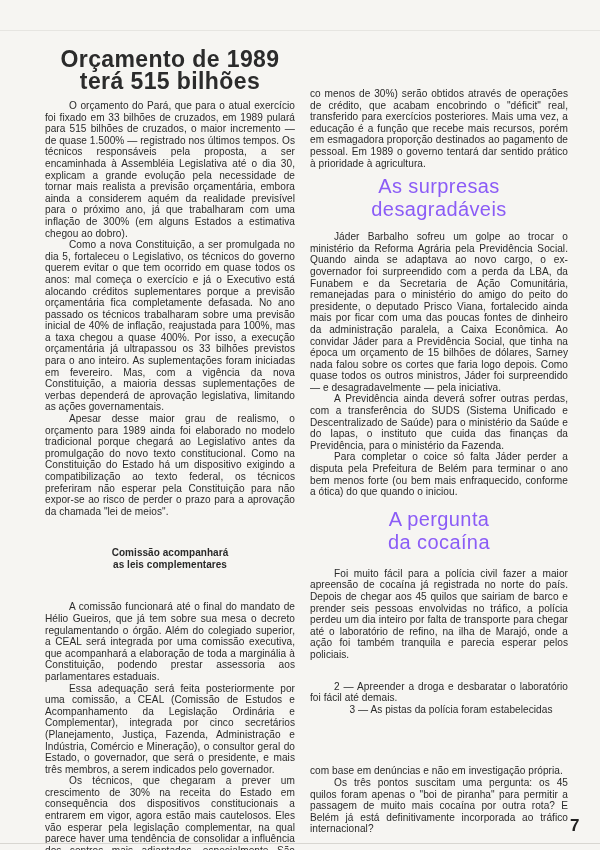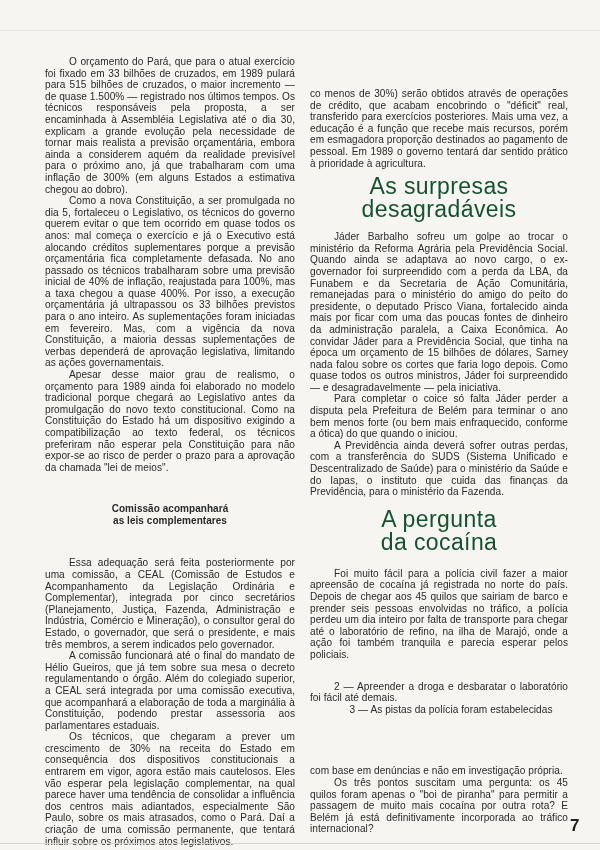--- a/index.html
+++ b/index.html
@@ -24,21 +24,21 @@
   .col-right { left: 310px; width: 258px; }
   .headline {
     font-weight: bold;
     font-size: 23px;
     line-height: 22px;
     text-align: center;
     color: #2b2b2b;
     margin: 0;
     letter-spacing: 0.4px;
   }
-  .headline-2 { font-weight: normal; font-size: 23px; line-height: 23px; color: #14532d; }
+  .headline-2 { font-weight: normal; font-size: 20px; line-height: 23px; color: #8b5cf6; }
   p { margin: 0; text-indent: 24px; }
   p.noindent { text-indent: 0; margin-top: 44px; }
   .subhead {
     font-weight: bold; text-align: center;
     font-size: 10px; line-height: 12px; margin: 16px;
   }
   .spacer-s { height: 10px; }
   .page-number {
     position: absolute; left: 570px; top: 816px;
     font-weight: bold; font-size: 17px; color: #222;
@@ -53,48 +53,52 @@
   }
 </style>
 </head>
 <body>
 
 <div class="page">
   <div class="rule-top"></div>
 
   <div class="col col-left">
     <div style="height:48px"></div>
+    <h1 class="headline">
+      <span>Orçamento de 1989</span><br>
+      <span>terá 515 bilhões</span>
+    </h1>
     <div style="height:8px"></div>
     <p>O orçamento do Pará, que para o atual exercício foi fixado em 33 bilhões de cruzados, em 1989 pulará para 515 bilhões de cruzados, o maior incremento — de quase 1.500% — registrado nos últimos tempos. Os técnicos responsáveis pela proposta, a ser encaminhada à Assembléia Legislativa até o dia 30, explicam a grande evolução pela necessidade de tornar mais realista a previsão orçamentária, embora ainda a considerem aquém da realidade previsível para o próximo ano, já que trabalharam com uma inflação de 300% (em alguns Estados a estimativa chegou ao dobro).</p>
     <p>Como a nova Constituição, a ser promulgada no dia 5, fortaleceu o Legislativo, os técnicos do governo querem evitar o que tem ocorrido em quase todos os anos: mal começa o exercício e já o Executivo está alocando créditos suplementares porque a previsão orçamentária fica completamente defasada. No ano passado os técnicos trabalharam sobre uma previsão inicial de 40% de inflação, reajustada para 100%, mas a taxa chegou a quase 400%. Por isso, a execução orçamentária já ultrapassou os 33 bilhões previstos para o ano inteiro. As suplementações foram iniciadas em fevereiro. Mas, com a vigência da nova Constituição, a maioria dessas suplementações de verbas dependerá de aprovação legislativa, limitando as ações governamentais.</p>
     <p>Apesar desse maior grau de realismo, o orçamento para 1989 ainda foi elaborado no modelo tradicional porque chegará ao Legislativo antes da promulgação do novo texto constitucional. Como na Constituição do Estado há um dispositivo exigindo a compatibilização ao texto federal, os técnicos preferiram não esperar pela Constituição para não expor-se ao risco de perder o prazo para a aprovação da chamada "lei de meios".</p>
     <div style="height:14px"></div>
     <div class="subhead">
       <span>Comissão acompanhará</span><br>
       <span>as leis complementares</span>
     </div>
     <div style="height:14px"></div>
+    <p>A comissão funcionará até o final do mandato de Hélio Gueiros, que já tem sobre sua mesa o decreto regulamentando o órgão. Além do colegiado superior, a CEAL será integrada por uma comissão executiva, que acompanhará a elaboração de toda a marginália à Constituição, podendo prestar assessoria aos parlamentares estaduais.</p>
     <p>Essa adequação será feita posteriormente por uma comissão, a CEAL (Comissão de Estudos e Acompanhamento da Legislação Ordinária e Complementar), integrada por cinco secretários (Planejamento, Justiça, Fazenda, Administração e Indústria, Comércio e Mineração), o consultor geral do Estado, o governador, que será o presidente, e mais três membros, a serem indicados pelo governador.</p>
-    <p>A comissão funcionará até o final do mandato de Hélio Gueiros, que já tem sobre sua mesa o decreto regulamentando o órgão. Além do colegiado superior, a CEAL será integrada por uma comissão executiva, que acompanhará a elaboração de toda a marginália à Constituição, podendo prestar assessoria aos parlamentares estaduais.</p>
     <p>Os técnicos, que chegaram a prever um crescimento de 30% na receita do Estado em consequência dos dispositivos constitucionais a entrarem em vigor, agora estão mais cautelosos. Eles vão esperar pela legislação complementar, na qual parece haver uma tendência de consolidar a influência dos centros mais adiantados, especialmente São Paulo, sobre os mais atrasados, como o Pará. Daí a criação de uma comissão permanente, que tentará influir sobre os próximos atos legislativos.</p>
 
   </div>
 
   <div class="col col-right">
     <div style="height:44px"></div>
     <p class="noindent">co menos de 30%) serão obtidos através de operações de crédito, que acabam encobrindo o "déficit" real, transferido para exercícios posteriores. Mais uma vez, a educação é a função que recebe mais recursos, porém em esmagadora proporção destinados ao pagamento de pessoal. Em 1989 o governo tentará dar sentido prático à prioridade à agricultura.</p>
     <div style="height:6px"></div>
     <h2 class="headline headline-2">
       <span>As surpresas</span><br>
       <span>desagradáveis</span>
     </h2>
     <div style="height:10px"></div>
     <p>Jáder Barbalho sofreu um golpe ao trocar o ministério da Reforma Agrária pela Previdência Social. Quando ainda se adaptava ao novo cargo, o ex-governador foi surpreendido com a perda da LBA, da Funabem e da Secretaria de Ação Comunitária, remanejadas para o ministério do amigo do peito do presidente, o deputado Prisco Viana, fortalecido ainda mais por ficar com uma das poucas fontes de dinheiro da administração paralela, a Caixa Econômica. Ao convidar Jáder para a Previdência Social, que tinha na época um orçamento de 15 bilhões de dólares, Sarney nada falou sobre os cortes que faria logo depois. Como quase todos os outros ministros, Jáder foi surpreendido — e desagradavelmente — pela iniciativa.</p>
+    <p>A Previdência ainda deverá sofrer outras perdas, com a transferência do SUDS (Sistema Unificado e Descentralizado de Saúde) para o ministério da Saúde e do Iapas, o instituto que cuida das finanças da Previdência, para o ministério da Fazenda.</p>
     <p>Para completar o coice só falta Jáder perder a disputa pela Prefeitura de Belém para terminar o ano bem menos forte (ou bem mais enfraquecido, conforme a ótica) do que quando o iniciou.</p>
-    <p>A Previdência ainda deverá sofrer outras perdas, com a transferência do SUDS (Sistema Unificado e Descentralizado de Saúde) para o ministério da Saúde e do Iapas, o instituto que cuida das finanças da Previdência, para o ministério da Fazenda.</p>
     <div style="height:10px"></div>
     <h2 class="headline headline-2">
       <span>A pergunta</span><br>
       <span>da cocaína</span>
     </h2>
     <div style="height:14px"></div>
     <p>Foi muito fácil para a polícia civil fazer a maior apreensão de cocaína já registrada no norte do país. Depois de chegar aos 45 quilos que sairiam de barco e prender seis pessoas envolvidas no tráfico, a polícia perdeu um dia inteiro por falta de transporte para chegar até o laboratório de refino, na ilha de Marajó, onde a ação foi também tranquila e parecia esperar pelos policiais.</p>
     <div class="spacer-s"></div>
     <div class="spacer-s"></div>
     <p>2 — Apreender a droga e desbaratar o laboratório foi fácil até demais.</p>

